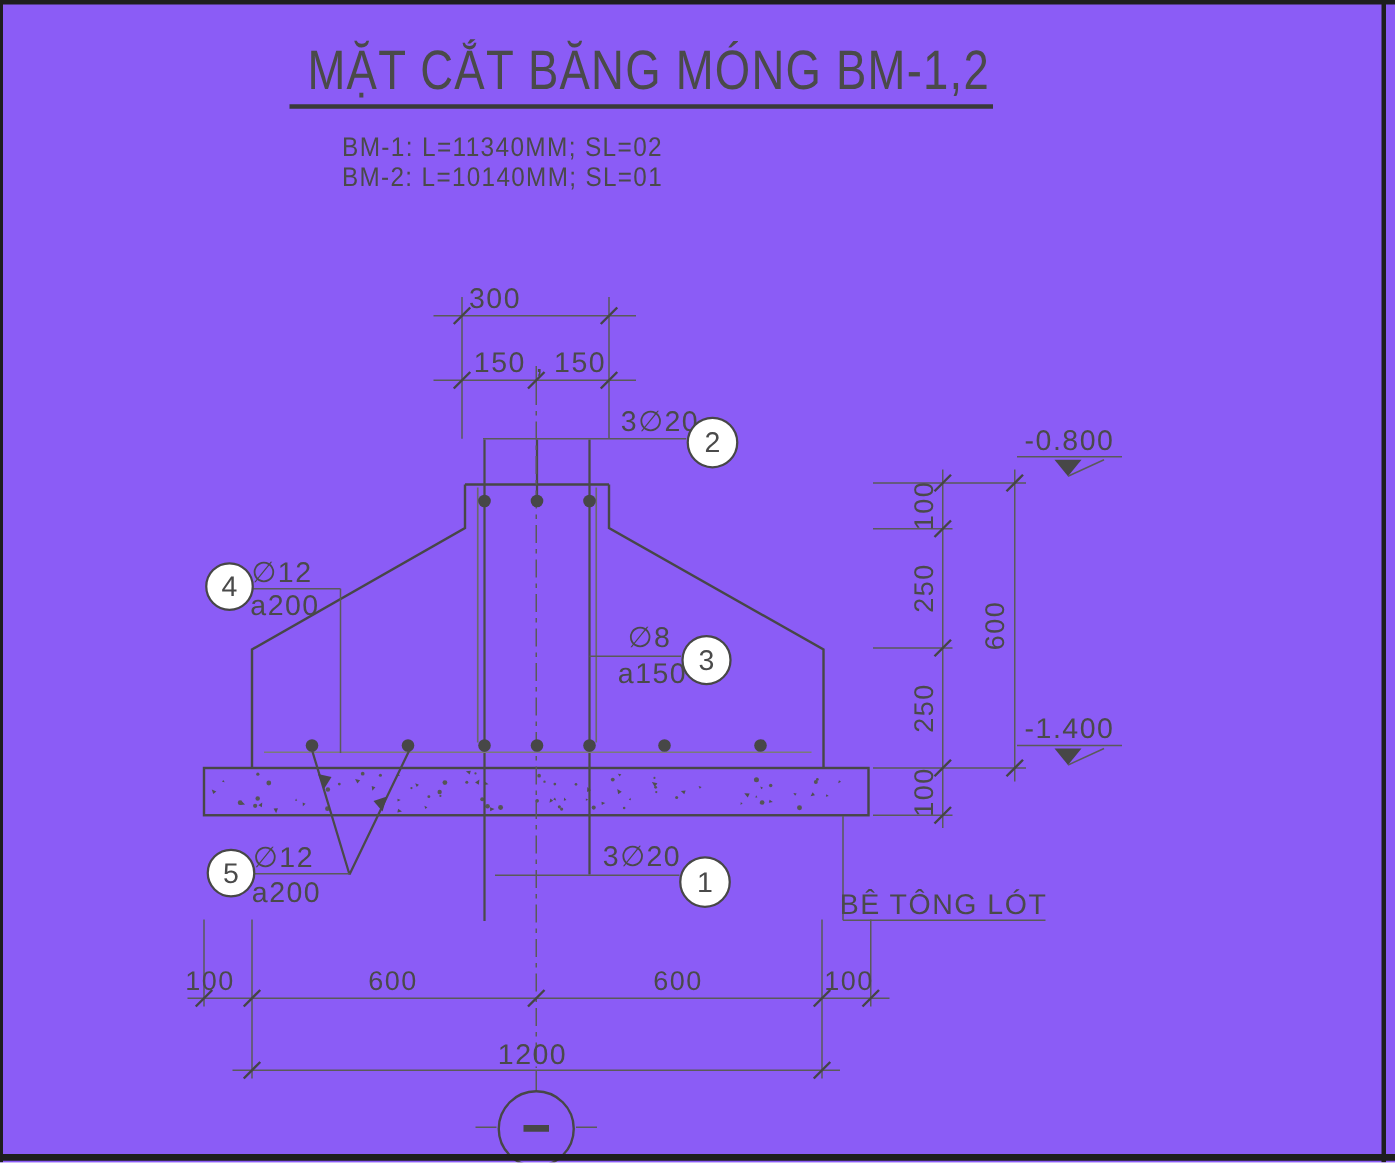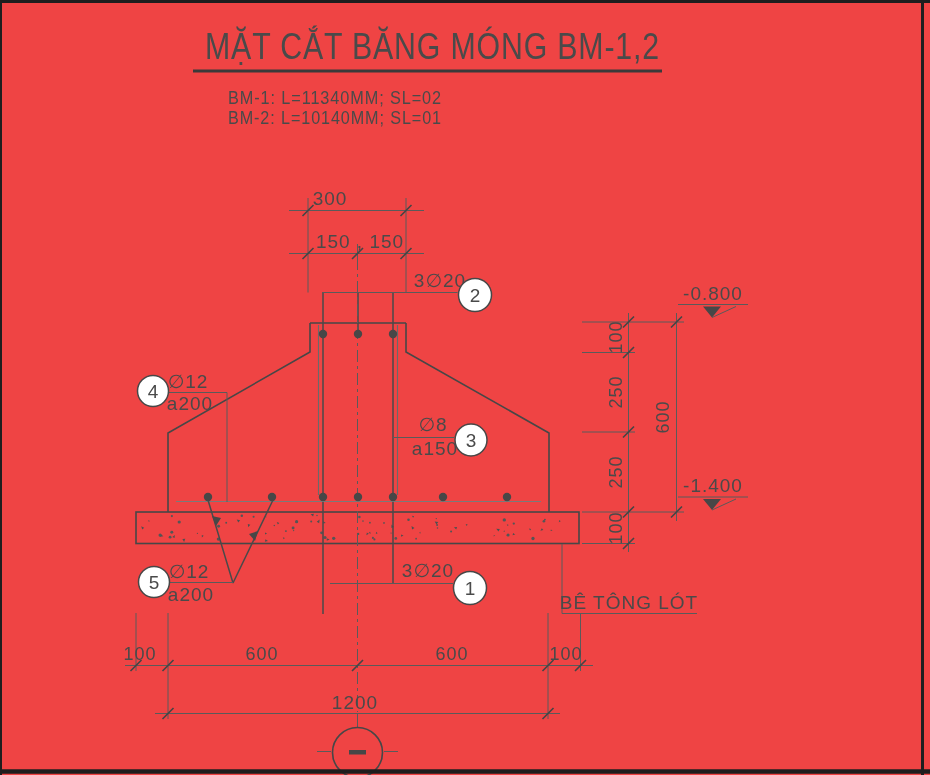--- a/index.html
+++ b/index.html
@@ -1,16 +1,16 @@
 <!DOCTYPE html>
 <html><head>
 <meta charset="utf-8">
 <style>
   html,body{margin:0;padding:0;background:#fff;}
-  .sheet{position:relative;width:930px;height:775px;background:#ef4444;overflow:hidden;}
+  .sheet{position:relative;width:930px;height:775px;background:#8b5cf6;overflow:hidden;}
   svg text{font-family:"Liberation Sans","DejaVu Sans",sans-serif;fill:#4a4a4a;}
   .t37{font-size:37px;letter-spacing:1px;}
   .t19{font-size:19px;letter-spacing:1px;}
   .t18{font-size:18px;letter-spacing:1px;}
   .t18r{font-size:18px;letter-spacing:1px;}
   .t20{font-size:19px;}
   .mid{text-anchor:middle;}
   .thin{stroke:#5a5a5a;stroke-width:1;fill:none;}
   .med{stroke:#474747;stroke-width:1.6;fill:none;}
   .bar{stroke:#4a4a4a;stroke-width:1.5;fill:none;}

